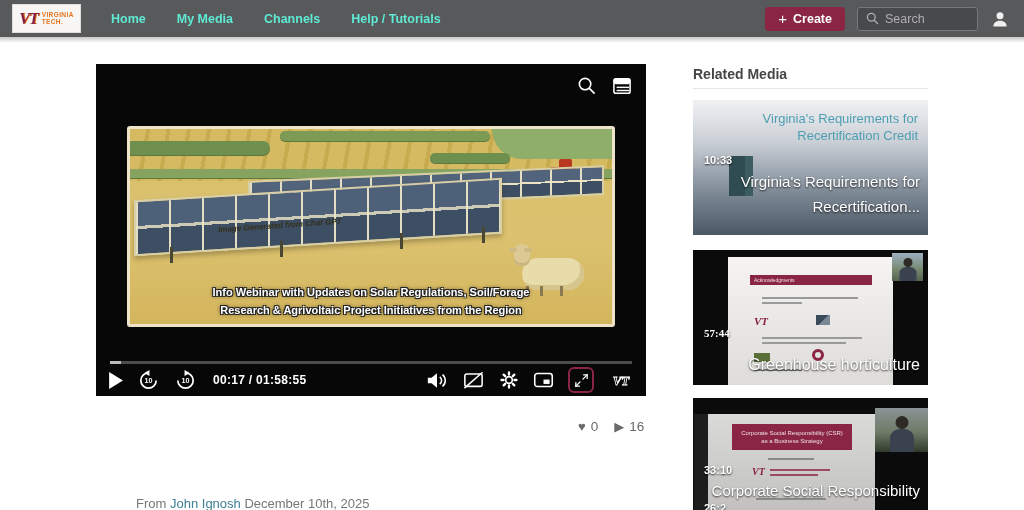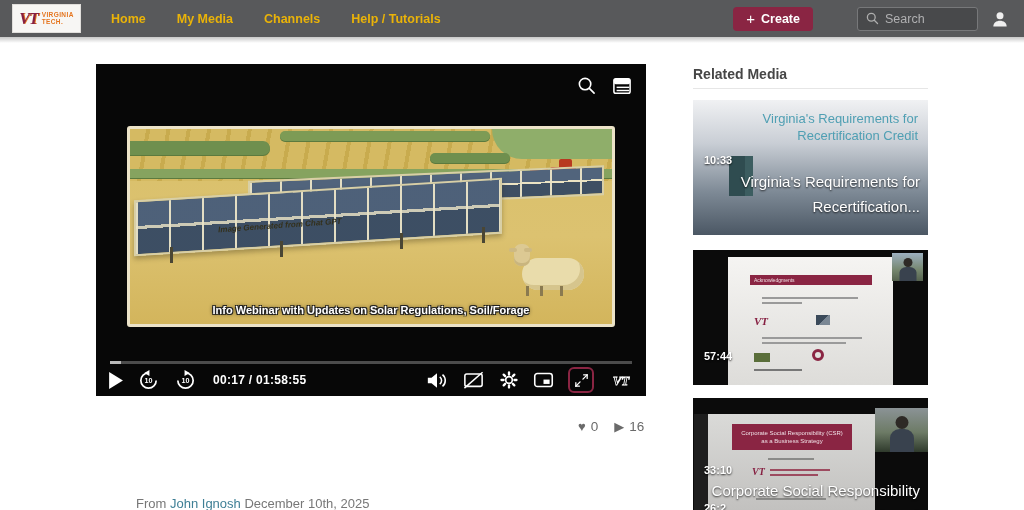--- a/index.html
+++ b/index.html
@@ -13,28 +13,28 @@
   .header-shadow { position:absolute; top:37px; left:0; width:1024px; height:6px;
             background:linear-gradient(180deg, rgba(0,0,0,0.22), rgba(0,0,0,0)); z-index:19; }
   .logo-box { margin-left:12px; background:#f7f6f4; border:1px solid #e0dedb; height:29px; width:69px;
             display:flex; align-items:center; justify-content:center; gap:4px; cursor:pointer; }
   .vt-mono { color:#861F41; font-weight:bold; font-style:italic; font-size:16px;
             font-family:"Liberation Serif", serif; letter-spacing:-1px;
             text-shadow:1px 0 0 #E5751F; }
   .logo-text { display:flex; flex-direction:column; line-height:6.5px; }
   .logo-text span { color:#E5751F; font-size:6.5px; font-weight:bold; letter-spacing:0.4px; }
   .nav { display:flex; align-items:center; margin-left:30px; gap:31px; }
-  .nav-item { color:#eab308; font-size:12.5px; font-weight:bold; cursor:pointer; white-space:nowrap; }
+  .nav-item { color:#5eead4; font-size:12.5px; font-weight:bold; cursor:pointer; white-space:nowrap; }
   .header-right { margin-left:auto; display:flex; align-items:center; margin-right:14px; gap:12px; }
   .create-btn { background:#8a2543; border:none; border-radius:4px; color:#fff;
             font-size:12.5px; font-weight:bold; padding:5px 13px; display:flex; align-items:center;
             gap:6px; cursor:pointer; font-family:"Liberation Sans", sans-serif; }
   .create-plus { font-size:15px; font-weight:normal; line-height:12px; }
   .search-wrap { display:flex; align-items:center; background:#48494b; border:1px solid #77787a;
-            border-radius:3px; height:24px; width:121px; padding:0 8px; gap:6px;margin-left:32px; }
+            border-radius:3px; height:24px; width:121px; padding:0 8px; gap:6px; }
   .search-wrap input { background:transparent; border:none; outline:none; color:#d8d8d8;
             font-size:12.5px; width:80px; font-family:"Liberation Sans", sans-serif; }
   .search-wrap input::placeholder { color:#b0b0b2; }
   .user-icon { cursor:pointer; display:flex; }
 
   
   .player { position:absolute; left:96px; top:64px; width:550px; height:332px; background:#070707; z-index:5; }
   .player-topbar { position:absolute; top:12px; right:14px; display:flex; gap:16px; align-items:center; }
   .ptb-btn { cursor:pointer; display:flex; }
 
@@ -141,21 +141,21 @@
            background:linear-gradient(135deg,#3b4a5a 50%, #7a8794 50%); }
   .slide2 .usda { position:absolute; left:26px; top:96px; width:16px; height:9px; background:#5a6e3a; }
   .slide2 .ring { position:absolute; left:84px; top:92px; width:12px; height:12px; border:3px solid #8a2543;
            border-radius:50%; }
   .webcam2 { position:absolute; right:5px; top:3px; width:31px; height:28px;
            background:linear-gradient(180deg,#9db0c0 0%,#76876f 60%,#55624e 100%); }
   .person { position:absolute; }
   .person .head { position:absolute; left:50%; transform:translateX(-50%); background:#2e2a26; border-radius:50%; }
   .person .torso { position:absolute; left:50%; transform:translateX(-50%); background:#39424e;
            border-radius:40% 40% 0 0; }
-  .card2 .rel-duration { top:100px; }
+  .card2 .rel-duration { top:77px;font-family:Liberation Serif, serif; }
   .card2 .rel-title { top:102px; font-size:16px; }
 
   .card3 { top:398px; height:112px; background:#0b0b0b; }
   .slide3 { position:absolute; left:15px; top:16px; width:167px; height:96px;
            background:linear-gradient(180deg,#dadad8,#c2c1bf); box-shadow:-14px 0 0 #1e1e1e; }
   .slide3 .csr-box { position:absolute; left:24px; top:10px; width:120px; height:26px; background:#8a2543;
            color:#efdfe5; font-size:6px; line-height:8px; text-align:center; padding:5px 6px 0; overflow:hidden; }
   .slide3 .vt-small { position:absolute; left:44px; top:52px; color:#861F41; font-weight:bold;
            font-style:italic; font-size:10px; font-family:"Liberation Serif", serif; }
   .webcam3 { position:absolute; right:0px; top:10px; width:53px; height:44px;
@@ -250,20 +250,21 @@
           <div class="head"></div>
         <div class="ear1"></div>
           <div class="ear2"></div>
         <div class="leg1"></div>
           <div class="leg2"></div>
           <div class="leg3"></div>
       </div>
       <div class="thumb-watermark">Image Generated from Chat GPT</div>
       <div class="thumb-caption">
         <div>Info Webinar with Updates on Solar Regulations, Soil/Forage</div>
+        <div>Research &amp; Agrivoltaic Project Initiatives from the Region</div>
       </div>
     </div>
 
     <div class="progress">
       <div class="played"></div>
     </div>
 
     <div class="controls">
       <div class="ctrl">
         <svg width="15" height="17" viewBox="0 0 14 16">
@@ -381,20 +382,21 @@
       <div class="ring"></div>
       <div class="microbar" style="left:26px; top:112px; width:48px; background:#777;"></div>
     </div>
     <div class="webcam2">
       <div class="person" style="left:0;top:0;width:31px;height:28px;">
         <div class="head" style="top:5px;width:9px;height:9px;"></div>
         <div class="torso" style="top:14px;width:17px;height:14px;"></div>
       </div>
     </div>
     <div class="rel-duration">57:44</div>
+    <div class="rel-title">Greenhouse horticulture</div>
   </div>
 
   <div class="rel-card card3">
     <div class="slide3">
       <div class="csr-box">Corporate Social Responsibility (CSR) as a Business Strategy</div>
       <div class="microbar" style="left:60px; top:44px; width:46px; background:#8a8a88;"></div>
       <span class="vt-small">VT</span>
       <div class="microbar" style="left:62px; top:55px; width:60px; background:#9d4b60;"></div>
       <div class="microbar" style="left:62px; top:60px; width:48px; background:#9d4b60;"></div>
       <div class="microbar" style="left:48px; top:84px; width:70px; background:#8a8a88;"></div>

